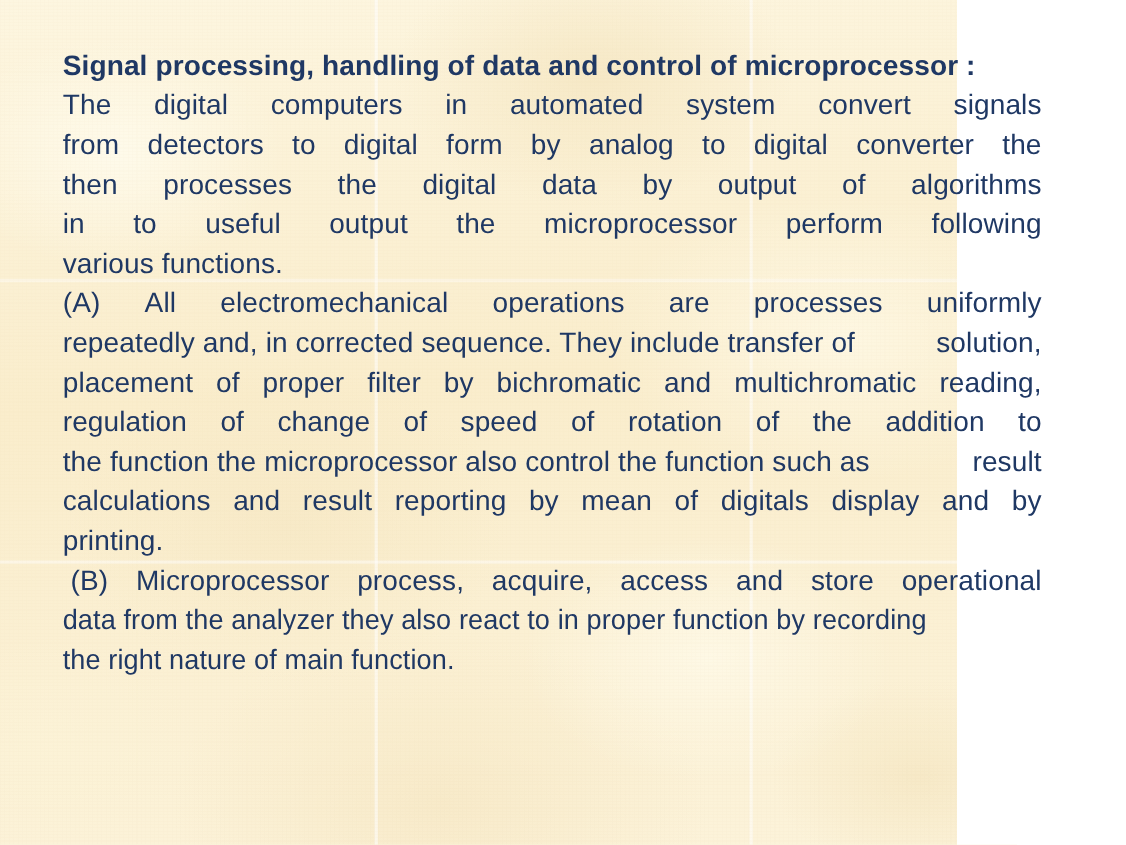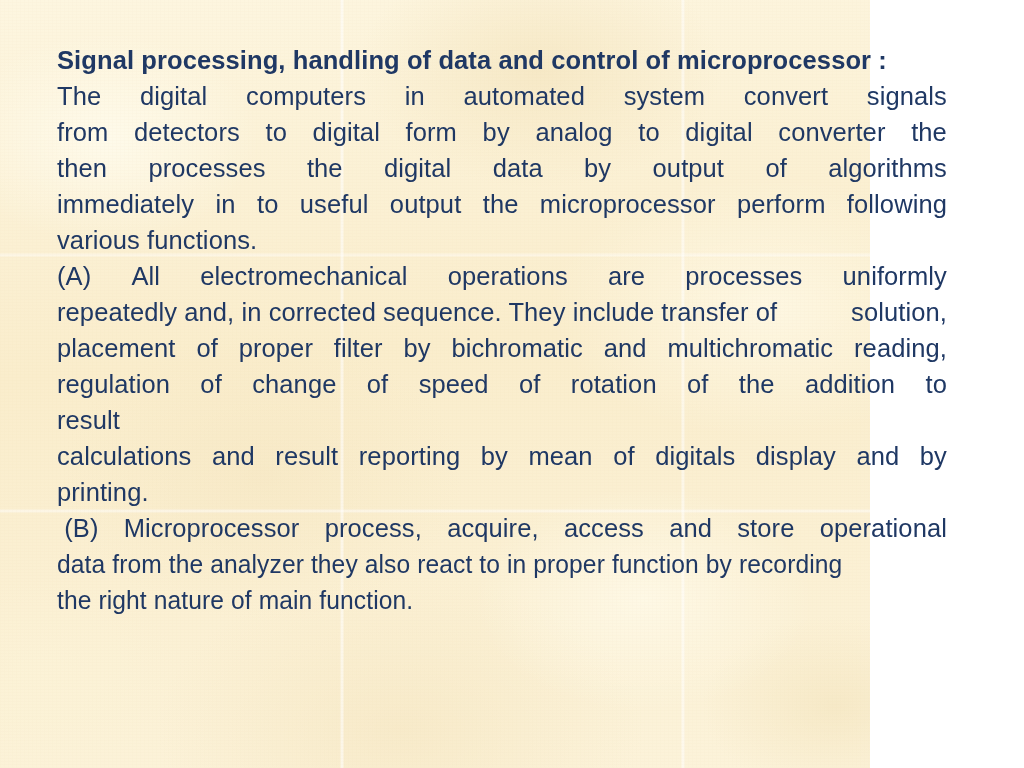--- a/index.html
+++ b/index.html
@@ -149,21 +149,20 @@
       <span>the</span>
       <span>digital</span>
       <span>data</span>
       <span>by</span>
       <span>output</span>
       <span>of</span>
       <span>algorithms</span>
     </div>
 
     <div class="line justify">
-      <span>immediately</span>
       <span>in</span>
       <span>to</span>
       <span>useful</span>
       <span>output</span>
       <span>the</span>
       <span>microprocessor</span>
       <span>perform</span>
       <span>following</span>
     </div>
 
@@ -204,20 +203,21 @@
       <span>speed</span>
       <span>of</span>
       <span>rotation</span>
       <span>of</span>
       <span>the</span>
       <span>addition</span>
       <span>to</span>
     </div>
 
     <div class="line justify">
+      <span>the function the microprocessor also control the function such as</span>
       <span>result</span>
     </div>
 
     <div class="line justify">
       <span>calculations</span>
       <span>and</span>
       <span>result</span>
       <span>reporting</span>
       <span>by</span>
       <span>mean</span>

